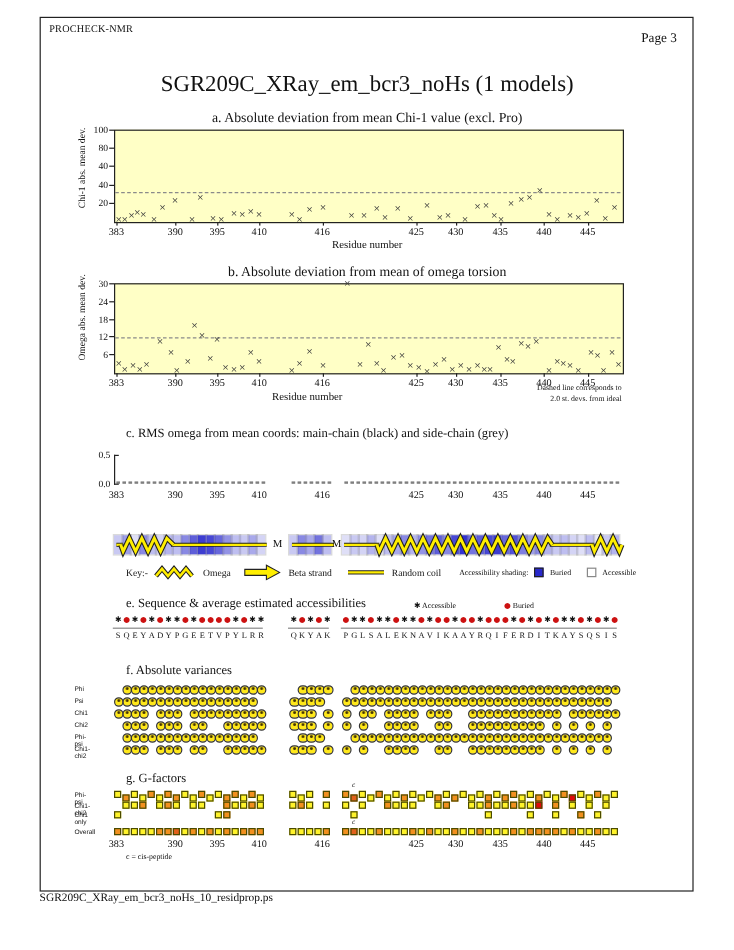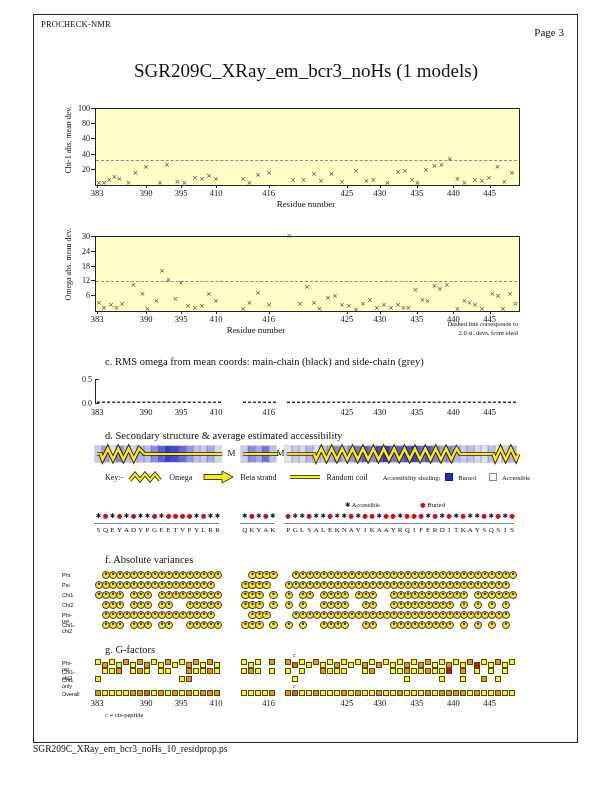--- a/index.html
+++ b/index.html
@@ -44,24 +44,26 @@
 
 <div id="page">
 
   <div class="abs border-box"></div>
 
   <div class="abs t-header" style="left:41px;top:19px;">PROCHECK-NMR</div>
   <div class="abs t-page" style="left:500px;top:26px;width:64px;text-align:right;">Page  3</div>
 
   <div class="abs t-sub ctr" style="left:56px;top:60px;width:500px;">SGR209C_XRay_em_bcr3_noHs (1 models)</div>
 
+  <div class="abs t-panel ctr" style="left:106px;top:93px;width:400px;">a. Absolute deviation from mean Chi-1 value (excl. Pro)</div>
   <div class="abs plot" id="plotA" style="left:95px;top:108px;width:423px;height:76px;"></div>
   <div class="abs rot" style="left:38px;top:139px;width:60px;">Chi-1 abs. mean dev.</div>
   <div class="abs t-axis ctr" style="left:106px;top:199px;width:400px;">Residue number</div>
 
+  <div class="abs t-panel ctr" style="left:106px;top:221px;width:400px;">b. Absolute deviation from mean of omega torsion</div>
   <div class="abs plot" id="plotB" style="left:95px;top:236px;width:423px;height:74px;"></div>
   <div class="abs rot" style="left:38px;top:266px;width:60px;">Omega abs. mean dev.</div>
   <div class="abs t-axis ctr" style="left:106px;top:325px;width:300px;">Residue number</div>
   <div class="abs t-note" style="left:398px;top:320px;width:120px;text-align:right;">Dashed line corresponds to</div>
   <div class="abs t-note" style="left:398px;top:329px;width:120px;text-align:right;">2.0 st. devs. from ideal</div>
 
   <div class="abs t-panel-sm" style="left:105px;top:356px;">c. RMS omega from mean coords: main-chain (black) and side-chain (grey)</div>
   <div id="plotC" class="abs" style="left:0;top:0;">
       <div class="abs" style="left: 95px; top: 379px; width: 1px; height: 25px; background: rgb(34, 34, 34);"></div>
       <div class="ytickm" style="left: 95px; top: 379px;"></div>
@@ -79,21 +81,20 @@
       <div class="ticklab" style="left: 181px; top: 407px;">395</div>
       <div class="ticklab" style="left: 216px; top: 407px;">410</div>
       <div class="ticklab" style="left: 268.5px; top: 407px;">416</div>
       <div class="ticklab" style="left: 346.9px; top: 407px;">425</div>
       <div class="ticklab" style="left: 379.8px; top: 407px;">430</div>
       <div class="ticklab" style="left: 416.9px; top: 407px;">435</div>
       <div class="ticklab" style="left: 453.3px; top: 407px;">440</div>
       <div class="ticklab" style="left: 489.7px; top: 407px;">445</div>
     </div>
 
-  <div class="abs t-panel-sm" style="left:105px;top:430px;">d. Secondary structure &amp; average estimated accessibility</div>
   <div id="ssStrip" class="abs" style="left:0;top:0;">
       <div class="cell" style="left: 95px; top: 446px; background: rgba(40, 40, 204, 0.25); outline: rgba(150, 150, 150, 0.35) solid 0.5px;"></div>
       <div class="cell" style="left: 102px; top: 446px; background: rgba(40, 40, 204, 0.45); outline: rgba(150, 150, 150, 0.35) solid 0.5px;"></div>
       <div class="cell" style="left: 109px; top: 446px; background: rgba(40, 40, 204, 0.15); outline: rgba(150, 150, 150, 0.35) solid 0.5px;"></div>
       <div class="cell" style="left: 116px; top: 446px; background: rgba(40, 40, 204, 0.55); outline: rgba(150, 150, 150, 0.35) solid 0.5px;"></div>
       <div class="cell" style="left: 123px; top: 446px; background: rgba(40, 40, 204, 0.3); outline: rgba(150, 150, 150, 0.35) solid 0.5px;"></div>
       <div class="cell" style="left: 130px; top: 446px; background: rgba(40, 40, 204, 0.2); outline: rgba(150, 150, 150, 0.35) solid 0.5px;"></div>
       <div class="cell" style="left: 137px; top: 446px; background: rgba(40, 40, 204, 0.35); outline: rgba(150, 150, 150, 0.35) solid 0.5px;"></div>
       <div class="cell" style="left: 144px; top: 446px; background: rgba(40, 40, 204, 0.3); outline: rgba(150, 150, 150, 0.35) solid 0.5px;"></div>
       <div class="cell" style="left: 151px; top: 446px; background: rgba(40, 40, 204, 0.55); outline: rgba(150, 150, 150, 0.35) solid 0.5px;"></div>
@@ -181,20 +182,21 @@
       <line x1="2" y1="7" x2="32" y2="7" stroke="#FFEE00" stroke-width="2"></line>
     </svg>
     <span class="t-key">Random coil</span>
     <span class="t-keysm" style="margin-left:10px;">Accessibility shading:</span>
     <span class="legend-sq" style="background:#2828CC;border:.6px solid #222;"></span>
     <span class="t-keysm">Buried</span>
     <span class="legend-sq" style="background:#ffffff;border:.6px solid #888;margin-left:8px;"></span>
     <span class="t-keysm">Accessible</span>
   </div>
 
+  <div class="abs t-panel-sm" style="left:105px;top:498px;">e. Sequence &amp; average estimated accessibilities</div>
   <div class="abs t-keysm" style="left:345px;top:501px;">
     <span style="color:#111;font-family:'DejaVu Sans',sans-serif;">✱</span>
     <span>Accessible</span>
   </div>
   <div class="abs t-keysm" style="left:420px;top:501px;">
     <span style="color:#CC1111;font-family:'DejaVu Sans',sans-serif;">●</span>
     <span>Buried</span>
   </div>
   <div id="seqPanel" class="abs" style="left:0;top:0;">
       <div class="rule" style="left: 94px; top: 523px; width: 125px;"></div>

